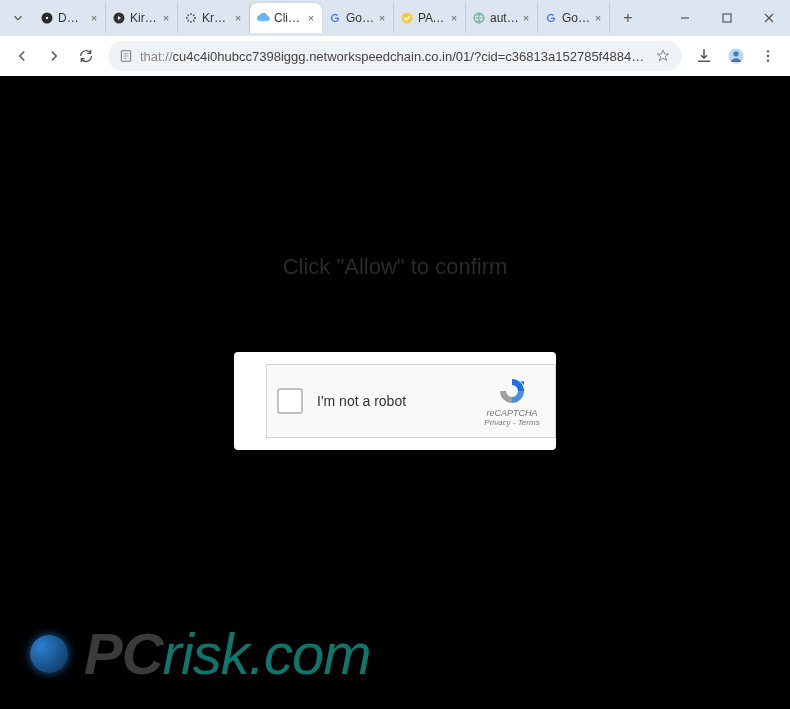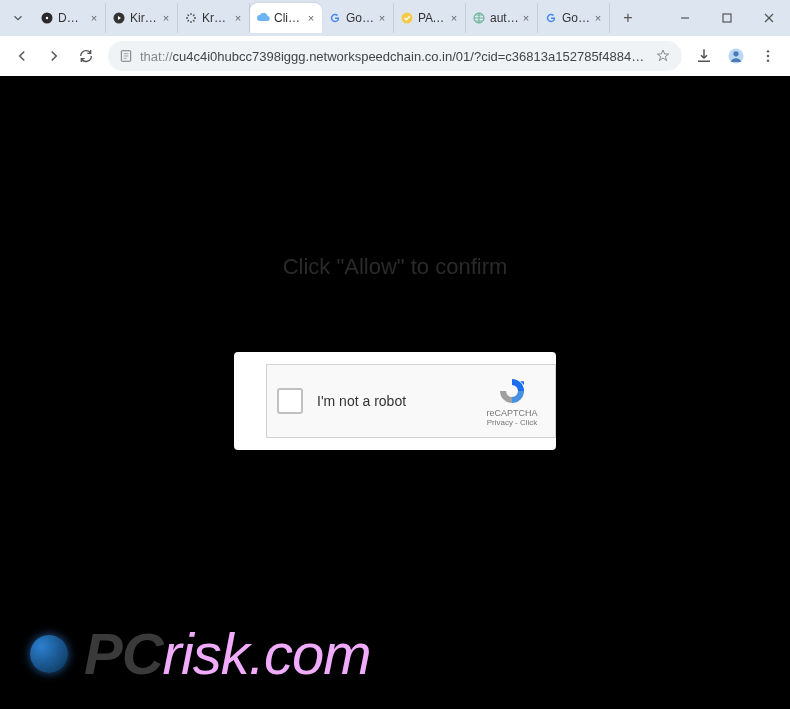--- a/index.html
+++ b/index.html
@@ -29,30 +29,30 @@
   .addr-star { width:18px; height:18px; margin-left:6px; display:flex; align-items:center; justify-content:center; color:#888; }
   .right-btn { width:32px; height:32px; display:flex; align-items:center; justify-content:center; color:#555; }
 
   
   .page { position:absolute; top:76px; left:0; right:0; bottom:0; background:#000; }
   .prompt-text { position:absolute; top:176px; left:0; right:0; text-align:center; color:#2a2a2a; font-size:22px; font-weight:500; line-height:1.35; }
   .captcha-card { position:absolute; top:276px; left:50%; transform:translateX(-50%); width:322px; height:98px; background:#fff; border-radius:4px; box-shadow:0 4px 16px rgba(0,0,0,0.3); display:flex; align-items:center; justify-content:center; }
   .captcha-inner { width:300px; height:74px; border:1px solid #d3d3d3; background:#f9f9f9; display:flex; align-items:center; padding:0 10px;margin-left:32px; }
   .captcha-check { width:26px; height:26px; border:2px solid #c1c1c1; background:#fff; border-radius:3px; margin-right:14px; }
   .captcha-label { font-size:14px; color:#333; flex:1; }
-  .captcha-brand { display:flex; flex-direction:column; align-items:center; width:66px; }
+  .captcha-brand { display:flex; flex-direction:column; align-items:center; width:66px;font-style:italic; }
   .recaptcha-logo { width:30px; height:30px; display:flex; align-items:center; justify-content:center; }
   .captcha-brand-text { font-size:9px; color:#777; margin-top:2px; }
   .captcha-links { font-size:8px; color:#777; }
 
   
   .watermark { position:absolute; bottom:22px; left:30px; right:0; display:flex; align-items:center; pointer-events:none; }
   .wm-badge { width:38px; height:38px; border-radius:50%; background:radial-gradient(circle at 30% 30%, #2b7fd0, #0a3050); box-shadow:0 0 10px rgba(60,150,255,0.6); margin-right:16px; }
   .wm-text { font-size:58px; font-weight:700; font-style:italic; color:#3a3a3a; letter-spacing:-1px; }
-  .wm-text .lite { color:#f0abfc; font-weight:400; }
+  .wm-text .lite { color:#0f766e; font-weight:400; }
 </style>
 </head>
 <body>
 
 <div class="browser-chrome">
   <div class="tab-strip">
     <div class="tab-left-ctrl">
       <svg width="14" height="14" viewBox="0 0 24 24">
           <path d="M6 9l6 6 6-6" stroke="#555" stroke-width="2" fill="none"></path>
         </svg>
@@ -240,21 +240,21 @@
       <div class="captcha-brand">
         <div class="recaptcha-logo">
           <svg width="30" height="30" viewBox="0 0 40 40">
             <path d="M20 4 A16 16 0 0 1 36 20 L28 20 A8 8 0 0 0 20 12 Z" fill="#1c6ef2"></path>
             <path d="M36 20 A16 16 0 0 1 20 36 L20 28 A8 8 0 0 0 28 20 Z" fill="#4a90e2"></path>
             <path d="M20 36 A16 16 0 0 1 4 20 L12 20 A8 8 0 0 0 20 28 Z" fill="#a0a0a0"></path>
             <path d="M31 7 l5 0 l0 5" fill="#1c6ef2"></path>
           </svg>
         </div>
         <div class="captcha-brand-text">reCAPTCHA</div>
-        <div class="captcha-links">Privacy - Click</div>
+        <div class="captcha-links">Privacy - Terms</div>
       </div>
     </div>
   </div>
 </div>
 
 <div class="watermark">
   <div class="wm-badge"></div>
   <div class="wm-text">
     <span>PC</span><span class="lite">risk.com</span>
   </div>

